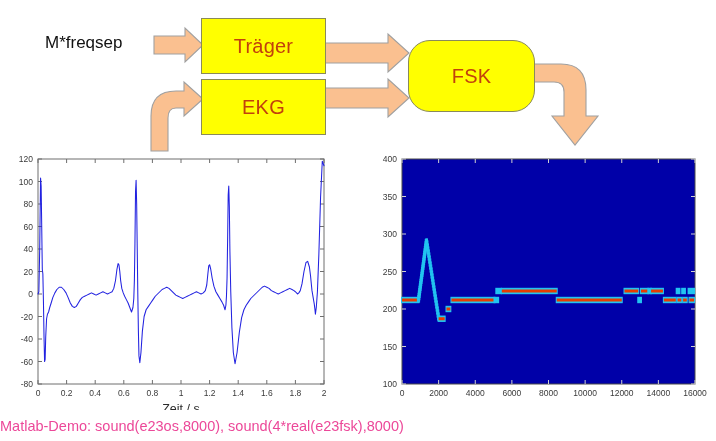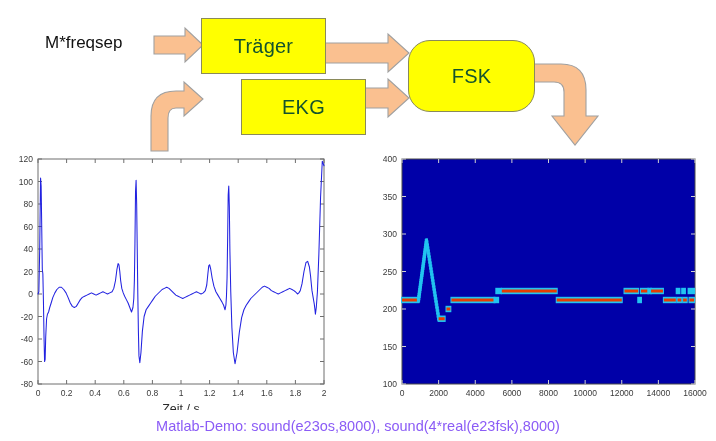--- a/index.html
+++ b/index.html
@@ -12,26 +12,26 @@
   }
   .stage{position:absolute;left:0;top:12px;width:716px;height:441px;}
 
   
   .diagram{position:absolute;left:0;top:0;width:716px;height:140px;}
   .box{
     position:absolute;
     background:#ffff00;
     border:1.2px solid #8a8a5a;
     display:flex;align-items:center;justify-content:center;
-    color:#14532d;
+    color:#c2410c;
     font-size:20px;
     letter-spacing:.2px;
   }
   #box-traeger{left:201px;top:6px;width:123px;height:54px;}
-  #box-ekg{left:201px;top:67px;width:123px;height:54px;margin-left:40px;}
+  #box-ekg{left:201px;top:67px;width:123px;height:54px;}
   #box-fsk{left:408px;top:28px;width:125px;height:70px;font-size:20px;border-radius:22px;}
 
   .lbl-freqsep{
     position:absolute;left:45px;top:21px;
     font-size:17px;color:#111;white-space:nowrap;
   }
 
   .arrow-svg{position:absolute;left:0;top:0;width:716px;height:140px;overflow:visible;}
   .arrow-fill{fill:#fac090;stroke:#a0a0a0;stroke-width:1.1;}
 
@@ -40,22 +40,22 @@
   #chart-ecg{left:6px;top:140px;width:352px;height:258px;}
   #chart-spec{left:372px;top:140px;width:340px;height:258px;}
   .chart svg{display:block;}
   .tick-lbl{font-family:"Liberation Sans",sans-serif;font-size:8.5px;fill:#3a3a3a;}
   .axis-title{font-family:"Liberation Sans",sans-serif;font-size:12.5px;fill:#2b2b2b;}
   .ecg-trace{stroke:#2222e0;stroke-width:1.05;fill:none;stroke-linejoin:round;stroke-linecap:round;}
 
   
   .caption{
     position:absolute;left:0;top:406px;width:716px;
-    text-align:center;
-    font-size:14.5px;color:#8b5cf6;
+    text-align:left;
+    font-size:14.5px;color:#ec4899;
     font-family:"Liberation Sans",sans-serif;
   }
 </style>
 </head>
 <body>
 
 <div class="stage">
 
   <div class="diagram">
 

